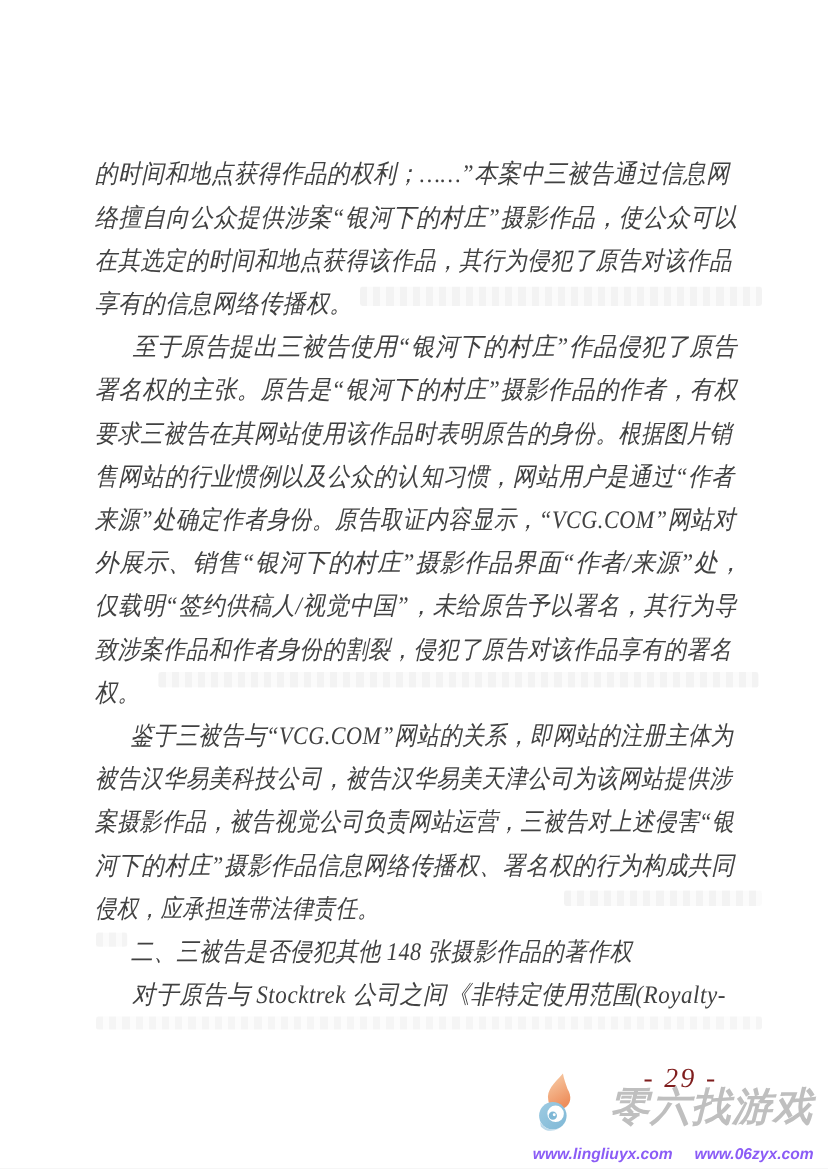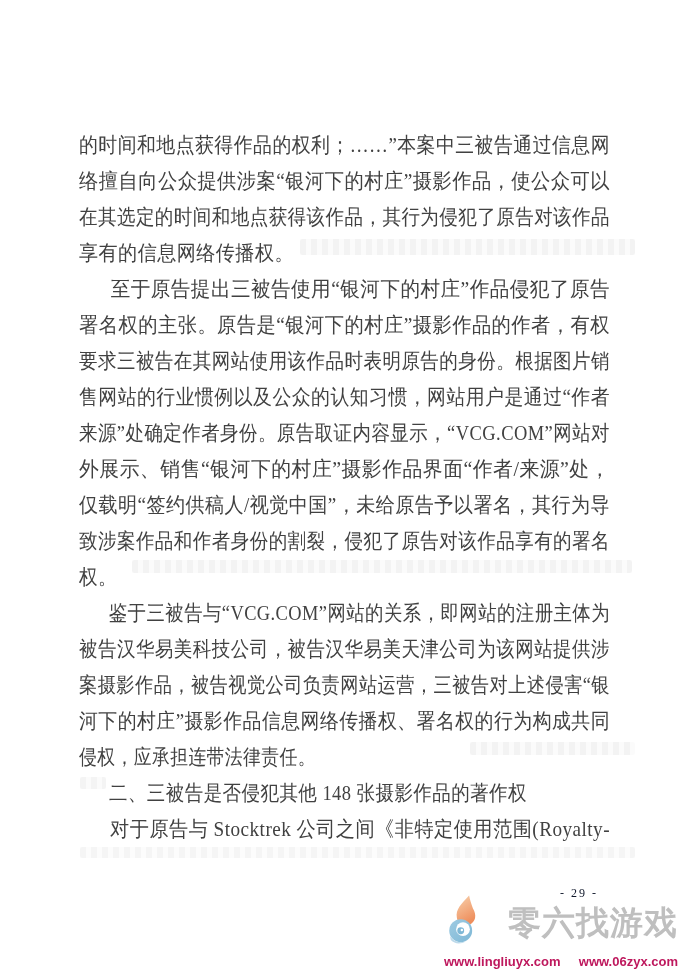--- a/index.html
+++ b/index.html
@@ -1,19 +1,20 @@
 <!DOCTYPE html>
 <html><head>
 <meta charset="utf-8">
 <style>
   html,body { margin:0; padding:0; background:#e8e8e8; }
   .page {
     position:relative; width:690px; height:974px; margin:0 auto;
     background:#ffffff; overflow:hidden;
     font-family:"Liberation Serif","DejaVu Serif",serif;
+    font-style:italic;
   }
   
   .text-block { position:absolute; left:79px; top:127px; width:531px; }
   .line {
     height:36px; line-height:36px; font-size:21px; letter-spacing:.5px;
     color:#414141; white-space:nowrap; width:max-content;
     transform-origin:left center;
   }
   .indent { padding-left:34px; }
   
@@ -23,36 +24,36 @@
     filter:blur(.6px);
   }
   .g1 { left:300px; top:239px; width:335px; height:16px; }
   .g2 { left:132px; top:560px; width:500px; }
   .g3 { left:470px; top:742px; width:165px; }
   .g4 { left:80px;  top:847px; width:555px; height:11px; opacity:.45; }
   .g5 { left:80px;  top:777px; width:26px;  height:12px; opacity:.5; }
   
   .pagenum {
     position:absolute; top:886px; right:92px;
-    font-size:12px; letter-spacing:2px; color:#0f172a;
+    font-size:23px; letter-spacing:2px; color:#7f1d1d;
   }
   
   .watermark { position:absolute; right:12px; bottom:5px; }
   .brand-row { display:flex; align-items:center; justify-content:flex-end; gap:22px; }
   .logo { width:46px; height:52px; flex:0 0 auto; }
   .brand {
     font-family:"Liberation Sans","DejaVu Sans",sans-serif;
     font-weight:bold; font-size:33px; letter-spacing:1px;
     color:#bfbfbf; white-space:nowrap; line-height:1;
   }
   .urls {
     display:flex; justify-content:space-between; gap:18px;
     margin-top:4px; padding-left:4px;
     font-family:"Liberation Sans","DejaVu Sans",sans-serif;
-    font-weight:bold; font-size:13px; color:#be185d; white-space:nowrap;
+    font-weight:bold; font-size:13px; color:#8b5cf6; white-space:nowrap;
   }
 </style>
 </head>
 <body>
 
 <div class="page">
 
   <div class="text-block">
     <div class="line" style="transform: scaleX(0.8995);">的时间和地点获得作品的权利；……”本案中三被告通过信息网</div>
     <div class="line" style="transform: scaleX(0.917643);">络擅自向公众提供涉案“银河下的村庄”摄影作品，使公众可以</div>

